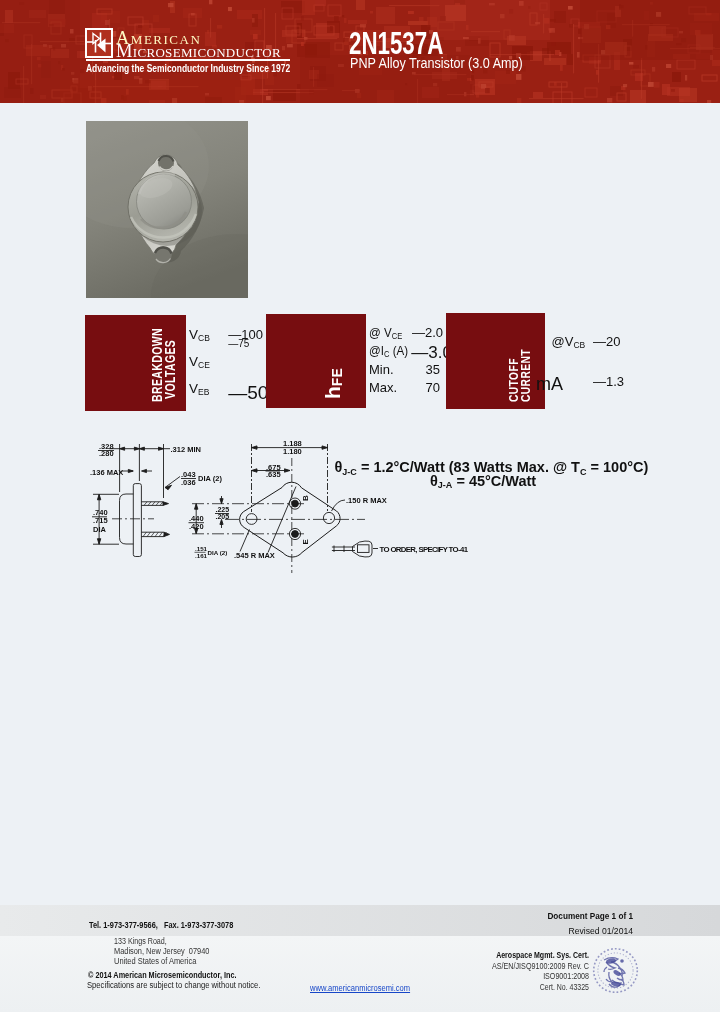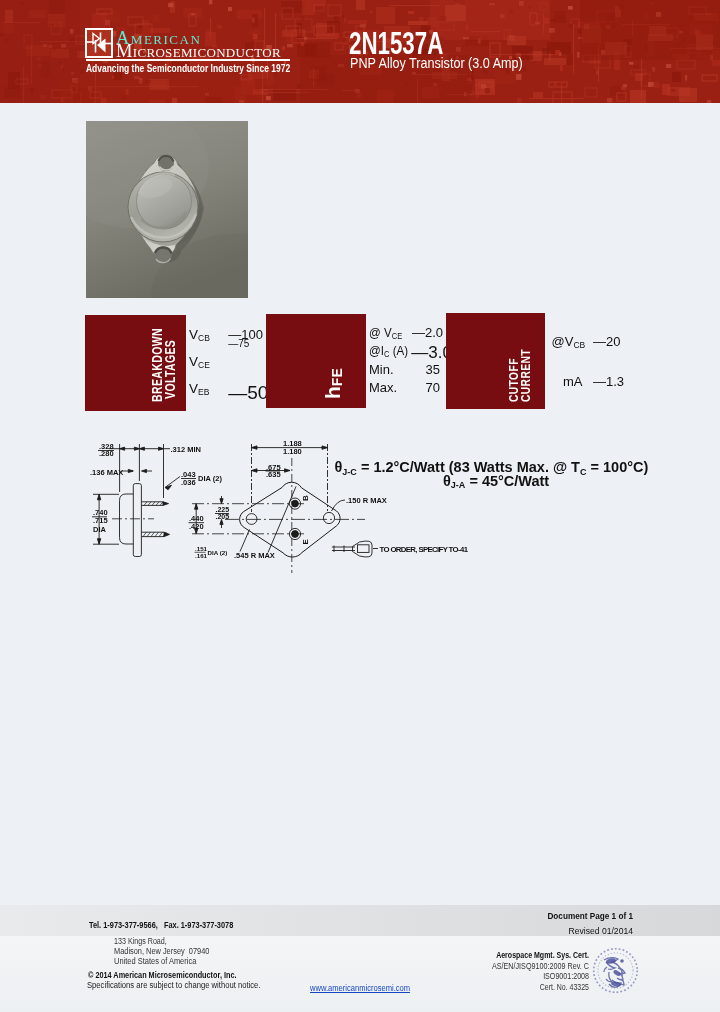--- a/index.html
+++ b/index.html
@@ -394,21 +394,21 @@
   <svg width="28" height="30" viewBox="0 0 28 30" style="position:absolute;left:85px;top:28px">
     <rect x="1" y="1" width="26" height="28" fill="#b0301e" stroke="#fff" stroke-width="2"></rect>
     <line x1="2" y1="14" x2="8" y2="14" stroke="#fff" stroke-width="1.6"></line>
     <line x1="20" y1="15.5" x2="26" y2="15.5" stroke="#fff" stroke-width="1.6"></line>
     <path d="M8 5.5 L14.5 10.5 L8 15.5 Z" fill="none" stroke="#fff" stroke-width="1.4"></path>
     <line x1="15.5" y1="4.5" x2="15.5" y2="16.5" stroke="#fff" stroke-width="1.6"></line>
     <path d="M20.5 10.5 L12 17 L20.5 24.5 Z" fill="#fff"></path>
     <line x1="10.5" y1="12" x2="10.5" y2="24.5" stroke="#fff" stroke-width="1.6"></line>
   </svg>
 
-  <div class="abs" style="left:116px;top:31.5px;color:#5eead4;font-family:'Liberation Serif',serif;
+  <div class="abs" style="left:116px;top:31.5px;color:#fef9c3;font-family:'Liberation Serif',serif;
     font-variant:small-caps;font-size:18.5px;line-height:13.8px;letter-spacing:1.5px">American</div>
   <div class="abs" style="left:116px;top:45.3px;color:#fff;font-family:'Liberation Serif',serif;
     font-variant:small-caps;font-size:18.5px;line-height:13.8px;letter-spacing:0.32px">Microsemiconductor</div>
 
   <div class="abs" style="left:86px;top:59px;width:204px;height:2px;background:#fff"></div>
 
   <div class="abs" style="left:86px;top:62px;color:#fff;font-size:10.5px;font-weight:bold;
     white-space:nowrap;transform:scaleX(0.806);transform-origin:0 0">Advancing the Semiconductor Industry Since 1972</div>
 
   <div class="abs" style="left:349px;top:28px;color:#fff;font-size:31px;font-weight:bold;line-height:1;
@@ -496,21 +496,21 @@
 <div class="lbl" style="left:425.5px;top:362.5px;font-size:13px">35</div>
 <div class="lbl" style="left:369px;top:381px;font-size:13px">Max.</div>
 <div class="lbl" style="left:425.5px;top:381px;font-size:13px">70</div>
 
 <div class="blk" style="left:446px;top:313px;width:99px;height:96px"></div>
 <div class="vt" style="left:507.3px;top:401.7px;font-size:13px;transform:rotate(-90deg) scaleX(0.79)">CUTOFF</div>
 <div class="vt" style="left:518.8px;top:401.7px;font-size:13px;transform:rotate(-90deg) scaleX(0.79)">CURRENT</div>
 
 <div class="lbl" style="left:551.6px;top:335.2px;font-size:13px">@V<sub style="font-size:8.5px">CB</sub></div>
 <div class="lbl" style="left:593px;top:335.2px;font-size:13px">—20</div>
-<div class="lbl" style="left:563px;top:375px;font-size:13px">mA</div>
+<div class="lbl" style="left:536px;top:375px;font-size:18px">mA</div>
 <div class="lbl" style="left:593px;top:375px;font-size:13px">—1.3</div>
 
 <svg class="abs" style="left:85px;top:433px" width="585" height="140" viewBox="85 433 585 140" fill="none" stroke="#1c1c1c" stroke-width="0.9" font-family="Liberation Sans">
   <g>
 
   <line x1="119.6" y1="444" x2="119.6" y2="492"></line>
   <line x1="139.4" y1="444" x2="139.4" y2="481"></line>
   <line x1="163.5" y1="444" x2="163.5" y2="498"></line>
   <line x1="109" y1="448.7" x2="170" y2="448.7"></line>
   <path d="M119.6 448.7 l5 -1.6 v3.2 Z" fill="#1c1c1c"></path>
@@ -667,21 +667,21 @@
   <path d="M352.5 546.5 l7 -4.5 q12.5 -3 12.5 3 v8 q0 6 -12.5 3 l-7 -4.5 Z"></path>
   <rect x="357.5" y="544.8" width="11.5" height="7.6"></rect>
   <line x1="373" y1="548.5" x2="378" y2="548.5"></line>
   </g>
 
   <text x="379.5" y="551.5" stroke="none" fill="#111" font-size="7.8" font-weight="bold" textLength="88.5">TO ORDER, SPECIFY TO-41</text>
 </svg>
 
 <div class="lbl" style="left:334.5px;top:460.3px;font-size:14.5px;font-weight:bold">θ<sub style="font-size:9px">J-C</sub> = 1.2°C/Watt (83 Watts Max. @ T<sub style="font-size:9px">C</sub> = 100°C)</div>
 
-<div class="lbl" style="left:443px;top:474.2px;font-size:14.5px;font-weight:bold">θ<sub style="font-size:9px">J-A</sub> = 45°C/Watt</div>
+<div class="lbl" style="left:430px;top:474.2px;font-size:14.5px;font-weight:bold">θ<sub style="font-size:9px">J-A</sub> = 45°C/Watt</div>
 
 <div class="abs" style="left:0;top:905px;width:720px;height:31px;background:linear-gradient(90deg,#e8eaeb,#d6d8da)"></div>
 <div class="abs" style="left:0;top:936px;width:720px;height:76px;background:linear-gradient(180deg,#f3f5f6,#edf0f2)"></div>
 
 <div class="lbl" style="left:88.9px;top:921.3px;font-size:9px;font-weight:bold;transform:scaleX(0.82);transform-origin:0 0">Tel. 1-973-377-9566,&nbsp;&nbsp; Fax. 1-973-377-3078</div>
 
 <div class="lbl" style="left:114.2px;top:936.9px;font-size:8.5px;color:#333;transform:scaleX(0.84);transform-origin:0 0">133 Kings Road,</div>
 <div class="lbl" style="left:114.2px;top:947px;font-size:8.5px;color:#333;transform:scaleX(0.87);transform-origin:0 0">Madison, New Jersey&nbsp; 07940</div>
 <div class="lbl" style="left:114.2px;top:956.7px;font-size:8.5px;color:#333;transform:scaleX(0.88);transform-origin:0 0">United States of America</div>
 

